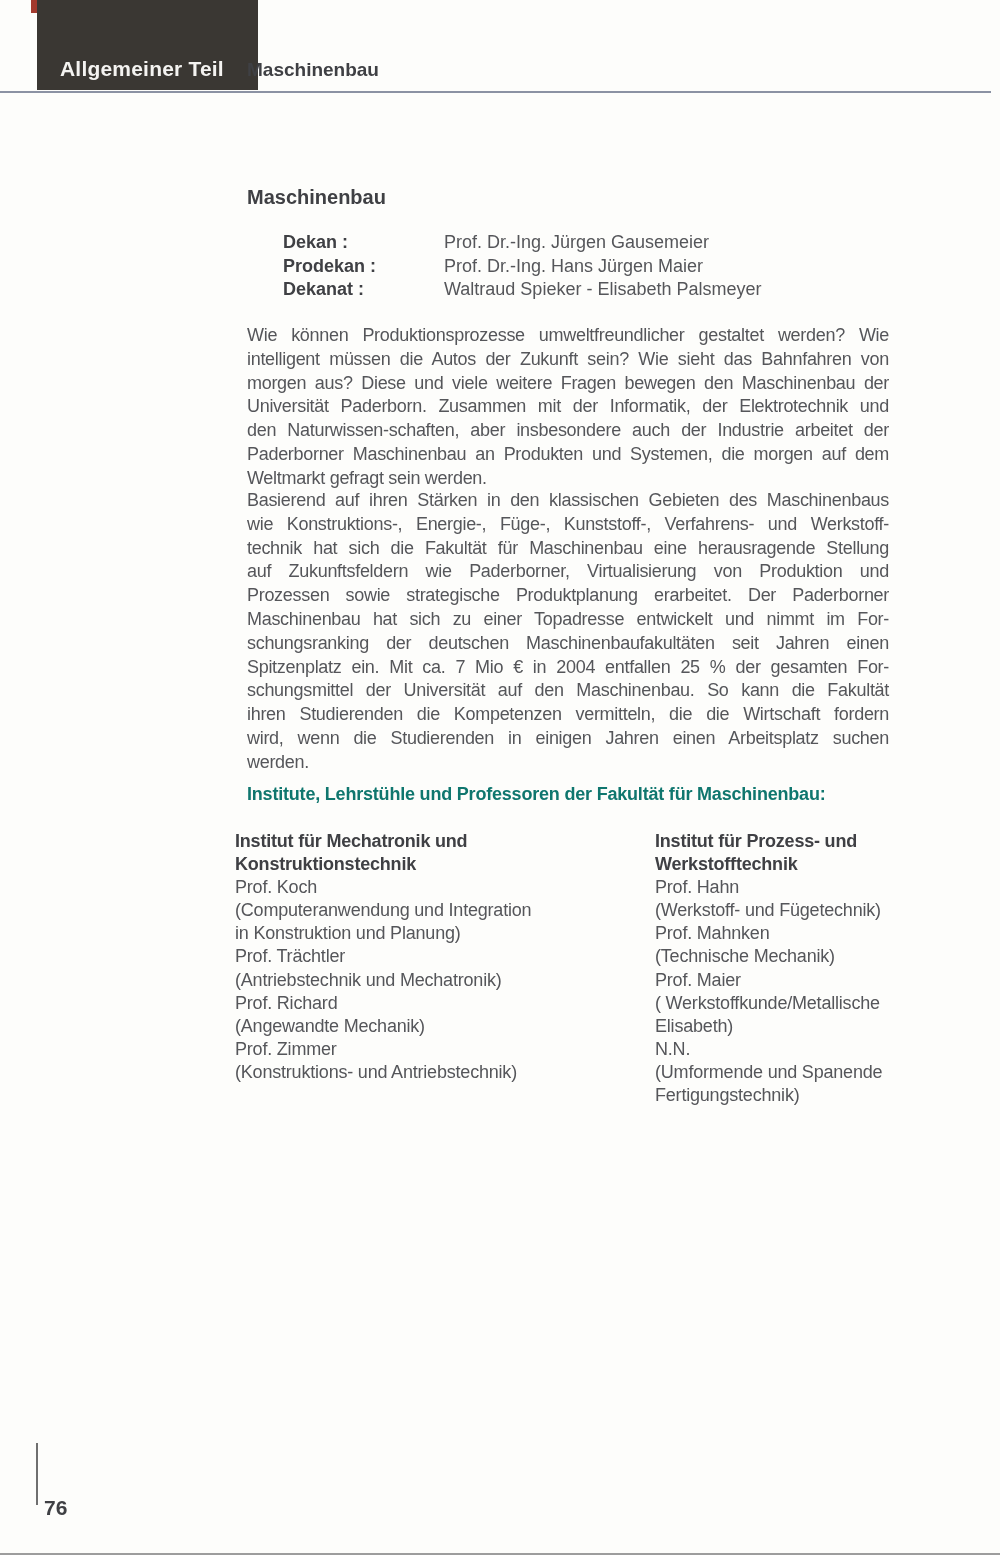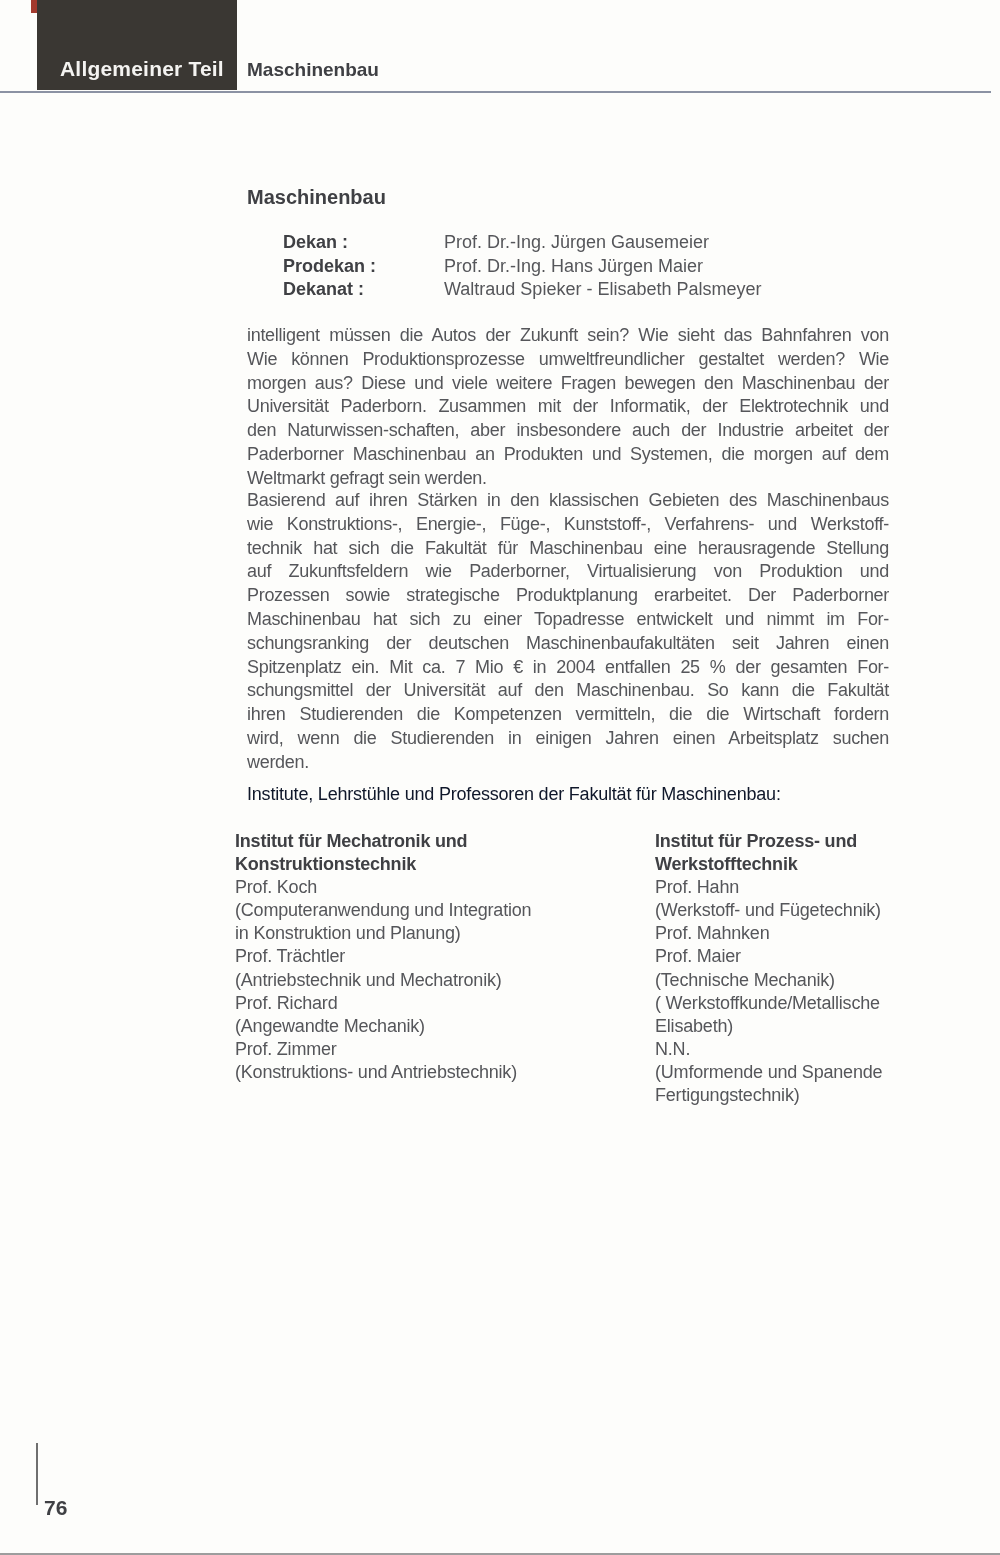--- a/index.html
+++ b/index.html
@@ -13,21 +13,21 @@
     margin: 0 auto;
     background: #fdfdfb;
     overflow: hidden;
     color: #55565a;
   }
 
   
   .tab-box {
     position: absolute;
     left: 37px; top: 0;
-    width: 200px; height: 90px;
+    width: 221px; height: 90px;
     background: #3a3733;
   }
   .tab-label {
     position: absolute;
     left: 23px; bottom: 9px;
     color: #f4f3f1;
     font-size: 21px;
     font-weight: bold;
     letter-spacing: 0.2px;
     white-space: nowrap;
@@ -91,22 +91,22 @@
   .para-1 { top: 324px; }
   .para-2 { top: 489px; }
   .jline { text-align: justify; text-align-last: justify; }
   .para div.jline:last-of-type { text-align: left; text-align-last: left; }
 
   .list-heading {
     position: absolute;
     left: 247px; top: 784px;
     width: 680px;
     font-size: 18px;
-    font-weight: normal;
-    color: #0f172a;
+    font-weight: bold;
+    color: #0f766e;
     letter-spacing: -0.2px;
     white-space: nowrap;
   }
 
   .col {
     position: absolute;
     top: 830px;
     font-size: 18px;
     letter-spacing: -0.2px;
     line-height: 23.1px;
@@ -190,23 +190,23 @@
         <span class="official-label">Prodekan :</span><span class="official-value">Prof. Dr.-Ing. Hans Jürgen Maier</span>
       </div>
 
       <div class="official-row">
         <span class="official-label">Dekanat :</span><span class="official-value">Waltraud Spieker - Elisabeth Palsmeyer</span>
       </div>
     </div>
 
   <div class="para para-1">
 
+      <div class="jline">Wie können Produktionsprozesse umweltfreundlicher gestaltet werden? Wie</div>
+
       <div class="jline">intelligent müssen die Autos der Zukunft sein? Wie sieht das Bahnfahren von</div>
-
-      <div class="jline">Wie können Produktionsprozesse umweltfreundlicher gestaltet werden? Wie</div>
 
       <div class="jline">morgen aus? Diese und viele weitere Fragen bewegen den Maschinenbau der</div>
 
       <div class="jline">Universität Paderborn. Zusammen mit der Informatik, der Elektrotechnik und</div>
 
       <div class="jline">den Naturwissen-schaften, aber insbesondere auch der Industrie arbeitet der</div>
 
       <div class="jline">Paderborner Maschinenbau an Produkten und Systemen, die morgen auf dem</div>
 
       <div class="jline">Weltmarkt gefragt sein werden.</div>
@@ -278,23 +278,23 @@
         <div class="col-title-line">Werkstofftechnik</div>
       </div>
     <div>
 
         <div class="col-line">Prof. Hahn</div>
 
         <div class="col-line">(Werkstoff- und Fügetechnik)</div>
 
         <div class="col-line">Prof. Mahnken</div>
 
+        <div class="col-line">(Technische Mechanik)</div>
+
         <div class="col-line">Prof. Maier</div>
-
-        <div class="col-line">(Technische Mechanik)</div>
 
         <div class="col-line">( Werkstoffkunde/Metallische</div>
 
         <div class="col-line">Elisabeth)</div>
 
         <div class="col-line">N.N.</div>
 
         <div class="col-line">(Umformende und Spanende</div>
 
         <div class="col-line">Fertigungstechnik)</div>

